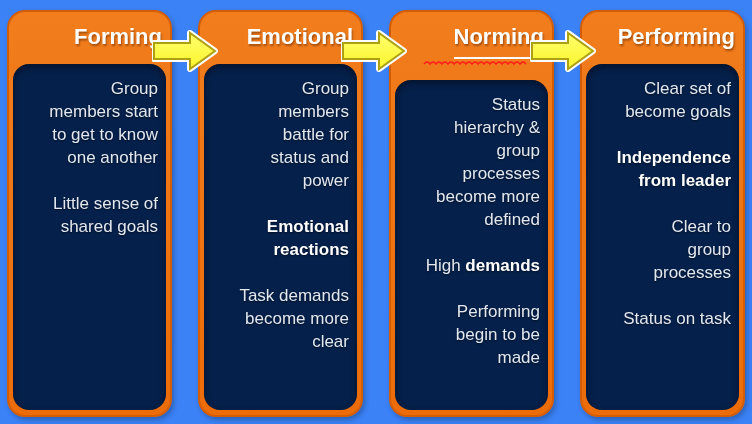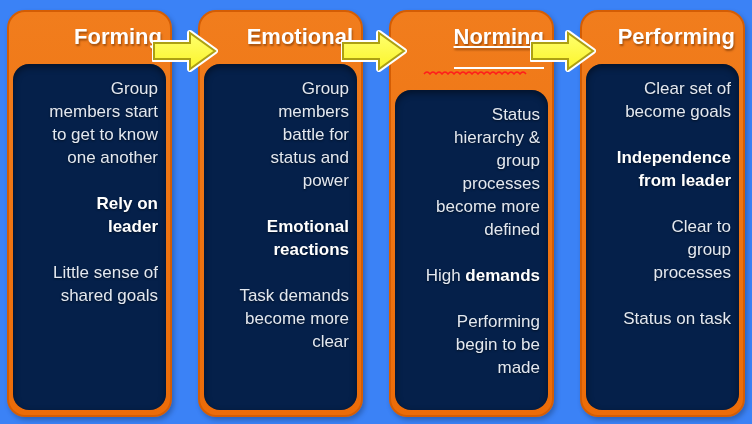--- a/index.html
+++ b/index.html
@@ -41,22 +41,21 @@
     display: inline-block;
     color: #ffffff;
     font-size: 22px;
     font-weight: bold;
     line-height: 26px;
     text-shadow: 1px 2px 2px rgba(96,42,0,0.55);
     white-space: nowrap;
   }
   .stage-title.underlined {
     border-bottom: 2px solid #ffffff;
-    padding-bottom: 17px;
-    text-decoration: underline;
+    padding-bottom: 7px;
   }
   .squiggle {
     display: none;
     margin: 1px 0 0 16px;
   }
   .squiggle.visible { display: block; }
   .stage-body {
     flex: 1 1 auto;
     margin: 0 4px 5px 4px;
     background: #05204a;
@@ -92,22 +91,20 @@
   <div class="stage-column">
     <div class="stage-header">
       <span class="stage-title">Forming</span>
       
     </div>
     <div class="stage-body">
           <p class="stage-paragraph">Group
 members start
 to get to know
 one another</p>
-          <p class="stage-paragraph bold">Rely on
-leader</p>
           <p class="stage-paragraph">Little sense of
 shared goals</p>
         </div>
   </div>
 
   <div class="stage-column">
     <div class="stage-header">
       <span class="stage-title">Emotional</span>
       
     </div>

